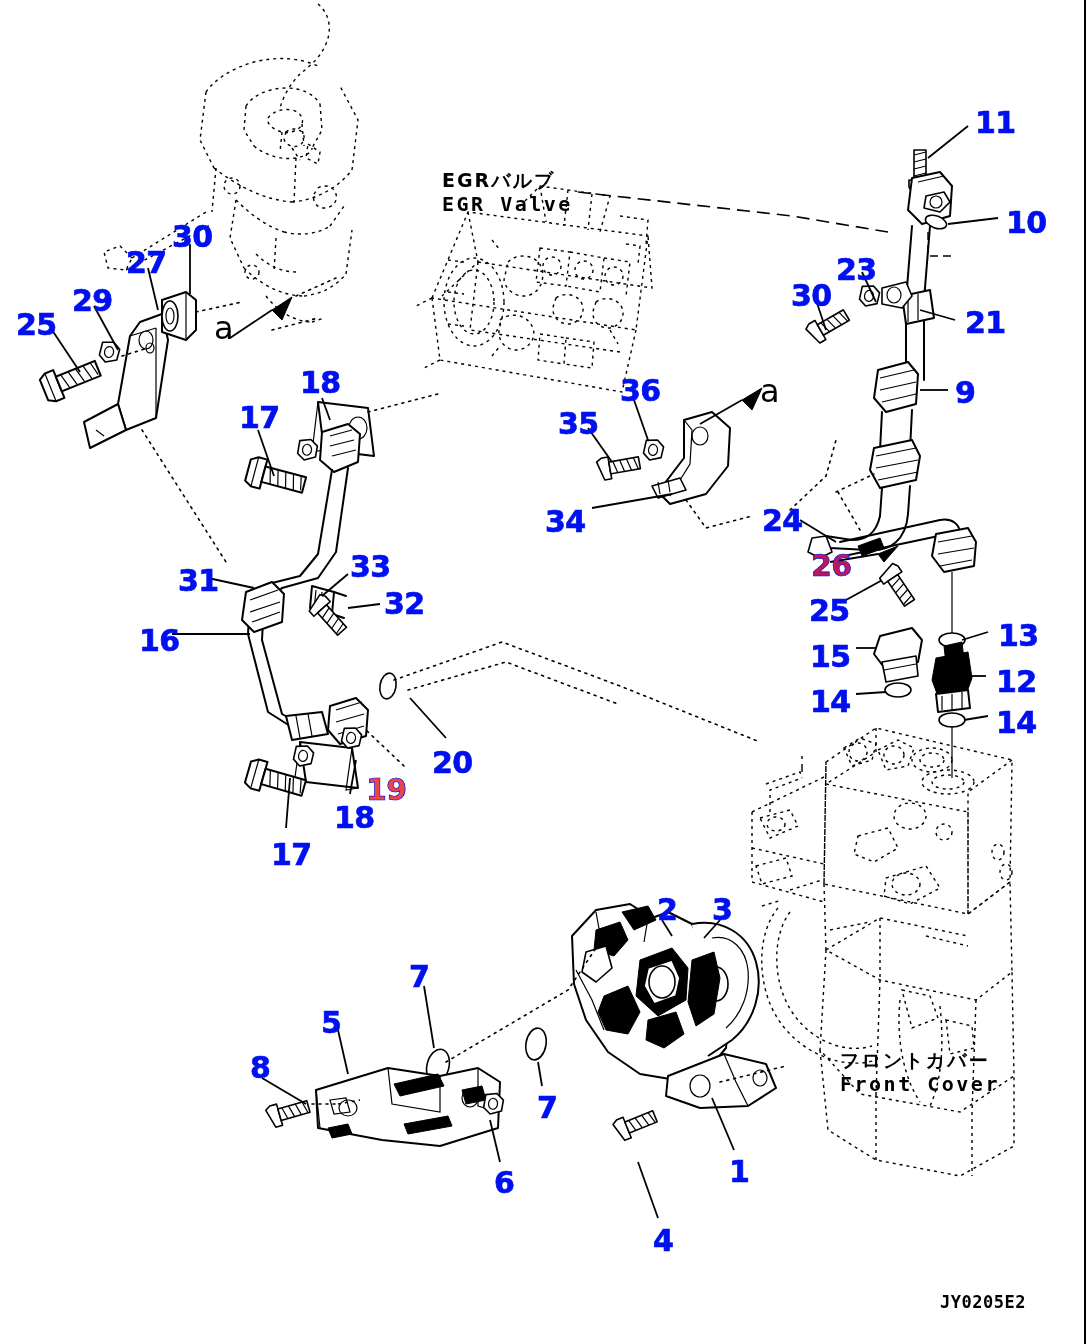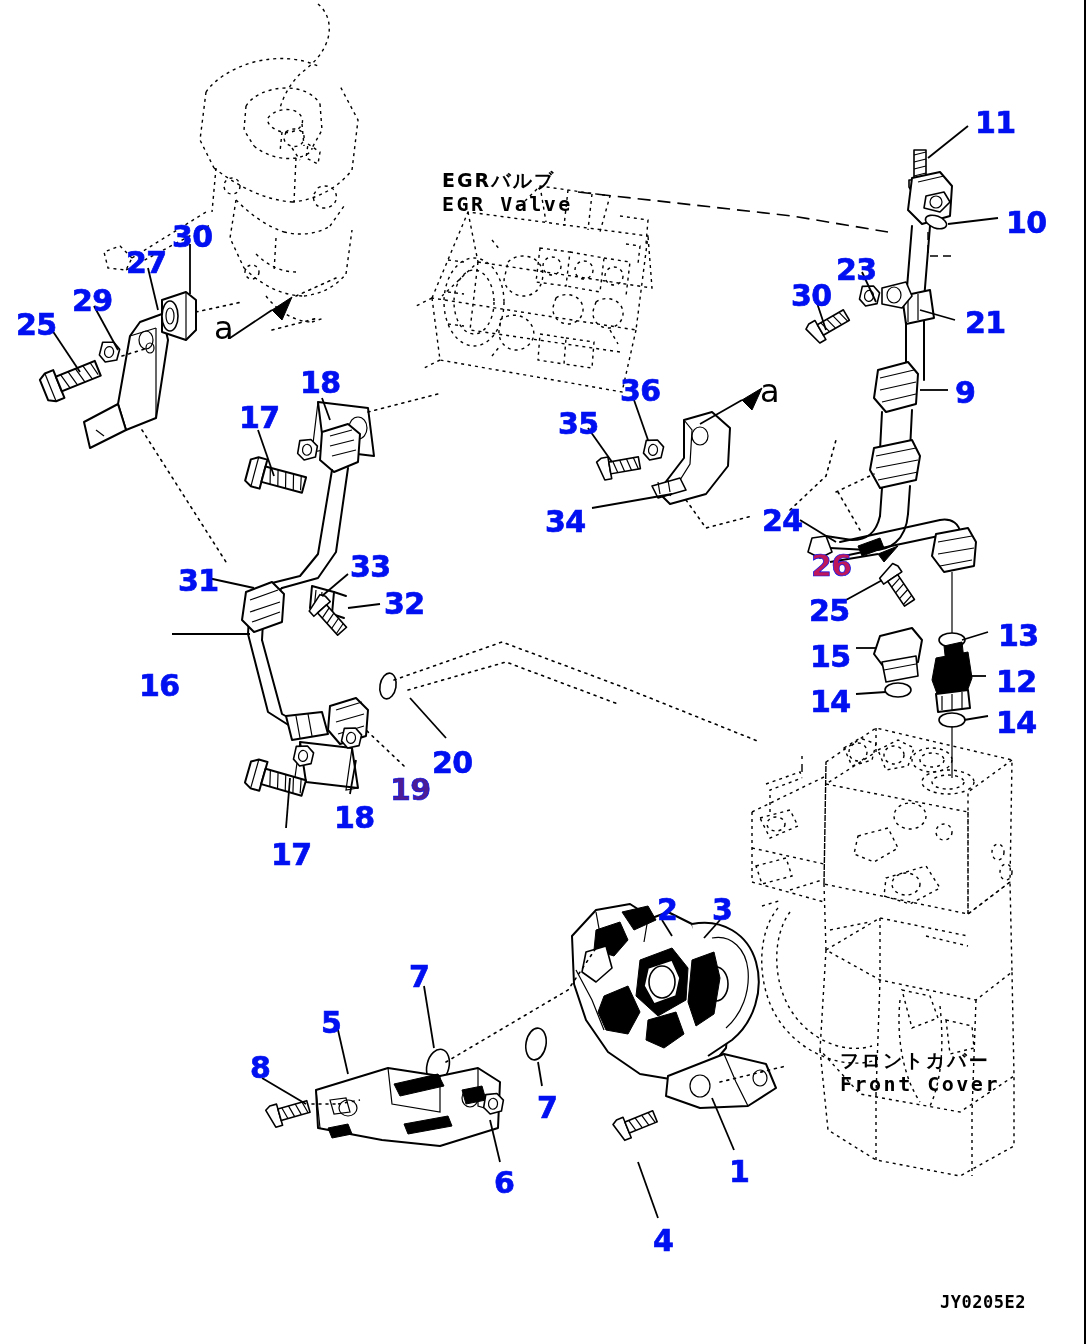--- a/index.html
+++ b/index.html
@@ -614,28 +614,28 @@
       <div class="callout" style="left: 620px; top: 376px; color: rgb(0, 16, 240); -webkit-text-stroke: 0.7px rgb(0, 16, 240);">36</div>
       <div class="callout" style="left: 558px; top: 409px; color: rgb(0, 16, 240); -webkit-text-stroke: 0.7px rgb(0, 16, 240);">35</div>
       <div class="callout" style="left: 955px; top: 378px; color: rgb(0, 16, 240); -webkit-text-stroke: 0.7px rgb(0, 16, 240);">9</div>
       <div class="callout" style="left: 545px; top: 507px; color: rgb(0, 16, 240); -webkit-text-stroke: 0.7px rgb(0, 16, 240);">34</div>
       <div class="callout" style="left: 762px; top: 506px; color: rgb(0, 16, 240); -webkit-text-stroke: 0.7px rgb(0, 16, 240);">24</div>
       <div class="callout" style="left: 787px; top: 551px; color: #be185d; margin-left: 24px; -webkit-text-stroke: 0.7px rgb(0, 16, 240);">26</div>
       <div class="callout" style="left: 809px; top: 596px; color: rgb(0, 16, 240); -webkit-text-stroke: 0.7px rgb(0, 16, 240);">25</div>
       <div class="callout" style="left: 350px; top: 552px; color: rgb(0, 16, 240); -webkit-text-stroke: 0.7px rgb(0, 16, 240);">33</div>
       <div class="callout" style="left: 178px; top: 566px; color: rgb(0, 16, 240); -webkit-text-stroke: 0.7px rgb(0, 16, 240);">31</div>
       <div class="callout" style="left: 384px; top: 589px; color: rgb(0, 16, 240); -webkit-text-stroke: 0.7px rgb(0, 16, 240);">32</div>
-      <div class="callout" style="left: 139px; top: 626px; color: rgb(0, 16, 240); margin-top: 45px; -webkit-text-stroke: 0.7px rgb(0, 16, 240);">16</div>
+      <div class="callout" style="left: 139px; top: 626px; color: rgb(0, 16, 240); -webkit-text-stroke: 0.7px rgb(0, 16, 240);">16</div>
       <div class="callout" style="left: 998px; top: 621px; color: rgb(0, 16, 240); -webkit-text-stroke: 0.7px rgb(0, 16, 240);">13</div>
       <div class="callout" style="left: 810px; top: 642px; color: rgb(0, 16, 240); -webkit-text-stroke: 0.7px rgb(0, 16, 240);">15</div>
       <div class="callout" style="left: 996px; top: 667px; color: rgb(0, 16, 240); -webkit-text-stroke: 0.7px rgb(0, 16, 240);">12</div>
       <div class="callout" style="left: 810px; top: 687px; color: rgb(0, 16, 240); -webkit-text-stroke: 0.7px rgb(0, 16, 240);">14</div>
       <div class="callout" style="left: 996px; top: 708px; color: rgb(0, 16, 240); -webkit-text-stroke: 0.7px rgb(0, 16, 240);">14</div>
       <div class="callout" style="left: 432px; top: 748px; color: rgb(0, 16, 240); -webkit-text-stroke: 0.7px rgb(0, 16, 240);">20</div>
-      <div class="callout" style="left: 390px; top: 775px; color: #4c1d95; -webkit-text-stroke: 0.7px rgb(0, 16, 240);">19</div>
+      <div class="callout" style="left: 366px; top: 775px; color: #ef4444; -webkit-text-stroke: 0.7px rgb(0, 16, 240);">19</div>
       <div class="callout" style="left: 334px; top: 803px; color: rgb(0, 16, 240); -webkit-text-stroke: 0.7px rgb(0, 16, 240);">18</div>
       <div class="callout" style="left: 271px; top: 840px; color: rgb(0, 16, 240); -webkit-text-stroke: 0.7px rgb(0, 16, 240);">17</div>
       <div class="callout" style="left: 657px; top: 895px; color: rgb(0, 16, 240); -webkit-text-stroke: 0.7px rgb(0, 16, 240);">2</div>
       <div class="callout" style="left: 712px; top: 895px; color: rgb(0, 16, 240); -webkit-text-stroke: 0.7px rgb(0, 16, 240);">3</div>
       <div class="callout" style="left: 409px; top: 962px; color: rgb(0, 16, 240); -webkit-text-stroke: 0.7px rgb(0, 16, 240);">7</div>
       <div class="callout" style="left: 321px; top: 1008px; color: rgb(0, 16, 240); -webkit-text-stroke: 0.7px rgb(0, 16, 240);">5</div>
       <div class="callout" style="left: 250px; top: 1053px; color: rgb(0, 16, 240); -webkit-text-stroke: 0.7px rgb(0, 16, 240);">8</div>
       <div class="callout" style="left: 537px; top: 1093px; color: rgb(0, 16, 240); -webkit-text-stroke: 0.7px rgb(0, 16, 240);">7</div>
       <div class="callout" style="left: 494px; top: 1168px; color: rgb(0, 16, 240); -webkit-text-stroke: 0.7px rgb(0, 16, 240);">6</div>
       <div class="callout" style="left: 729px; top: 1157px; color: rgb(0, 16, 240); -webkit-text-stroke: 0.7px rgb(0, 16, 240);">1</div>

